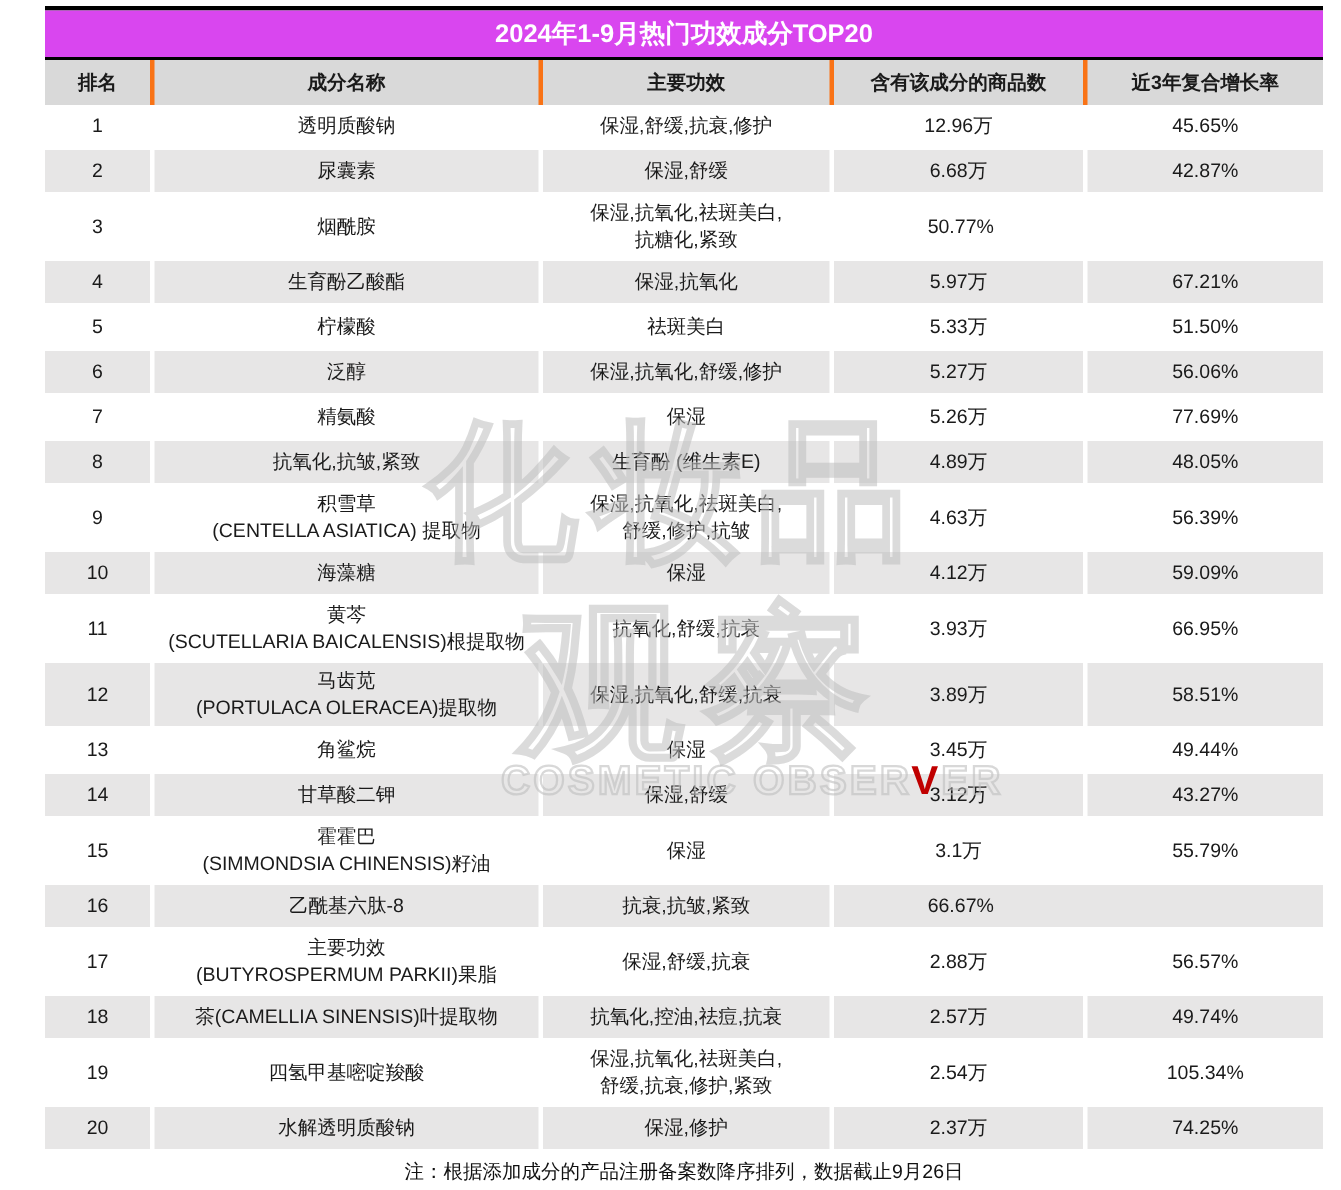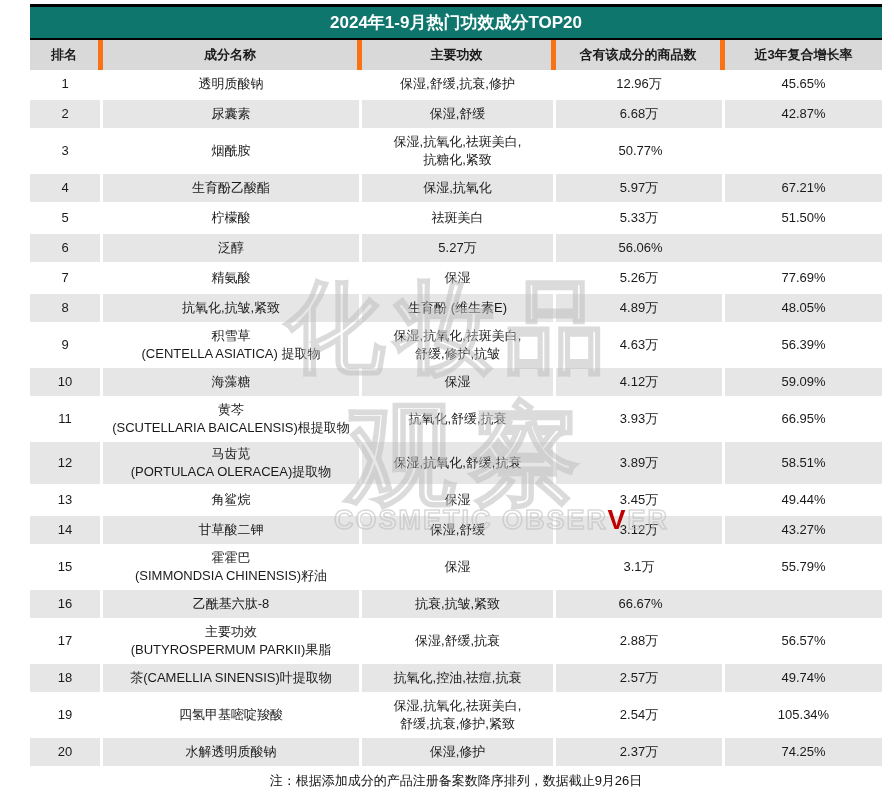--- a/index.html
+++ b/index.html
@@ -21,21 +21,21 @@
   }
   .grid-row {
     display:grid;
     grid-template-columns:73px 259px 194px 169px 157px;
   }
   .header-row {
     background:#d9d9d9;
     min-height:30px;
     font-weight:bold; font-size:13px; color:#111;
   }
-  .header-row .cell { border-right:5px solid #f97316; }
+  .header-row .cell { border-right:3px solid #f97316; }
   .header-row .cell:last-child { border-right:none; }
   .cell {
     display:flex; flex-direction:column; align-items:center; justify-content:center;
     text-align:center; padding:3px 4px;
     font-size:13px; color:#1a1a1a; line-height:18px;
     min-height:28px;
   }
   .data-row { background:#fff; border-bottom:2px solid #fff; }
   .data-row.alt { background:#e7e6e6; }
   .data-row .cell { border-right:3px solid #fff; }
@@ -55,21 +55,21 @@
   .wm-2 { left:316px; top:375px; font-size:110px; letter-spacing:14px; }
   .wm-brand { left:268px; top:498px; font-size:27px; letter-spacing:2px;margin-left:36px;
     -webkit-text-stroke:1.5px rgba(190,190,190,.6); }
   .wm-brand .red-v { color:#c00000; -webkit-text-stroke:0; font-weight:bold; }
 </style>
 </head>
 <body>
 
 <div class="table-wrap">
 
-  <div class="title-bar" style="background: #0f766e;">
+  <div class="title-bar" style="background: #d946ef;">
     <span>2024年1-9月热门功效成分TOP20</span>
   </div>
 
   <div class="grid-row header-row">
     <div class="cell">排名</div>
     <div class="cell">成分名称</div>
     <div class="cell">主要功效</div>
     <div class="cell">含有该成分的商品数</div>
     <div class="cell">近3年复合增长率</div>
   </div>
@@ -159,20 +159,23 @@
         </div>
       </div>
       <div class="grid-row data-row alt">
         <div class="cell">
           <div>6</div>
         </div>
         <div class="cell">
           <div>泛醇</div>
         </div>
         <div class="cell">
+          <div>保湿,抗氧化,舒缓,修护</div>
+        </div>
+        <div class="cell">
           <div>5.27万</div>
         </div>
         <div class="cell">
           <div>56.06%</div>
         </div>
       </div>
       <div class="grid-row data-row">
         <div class="cell">
           <div>7</div>
         </div>

